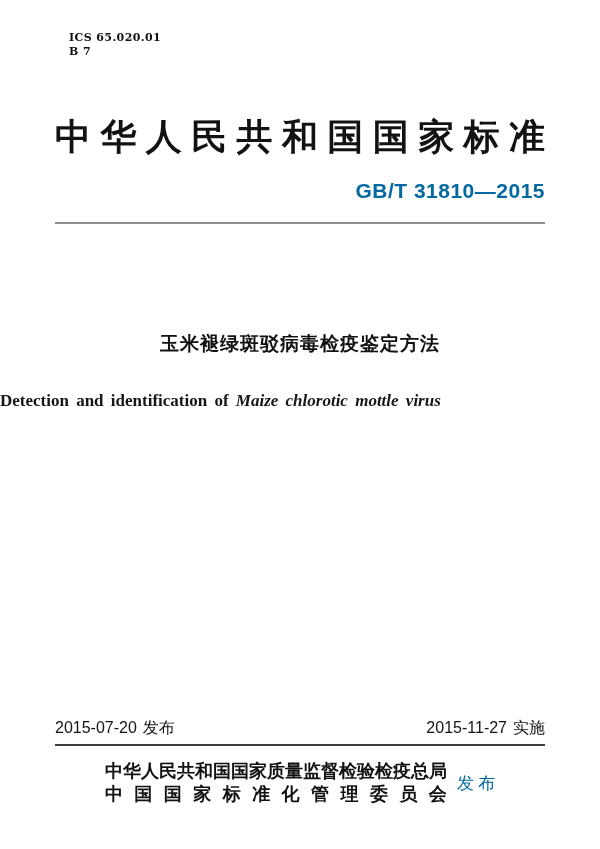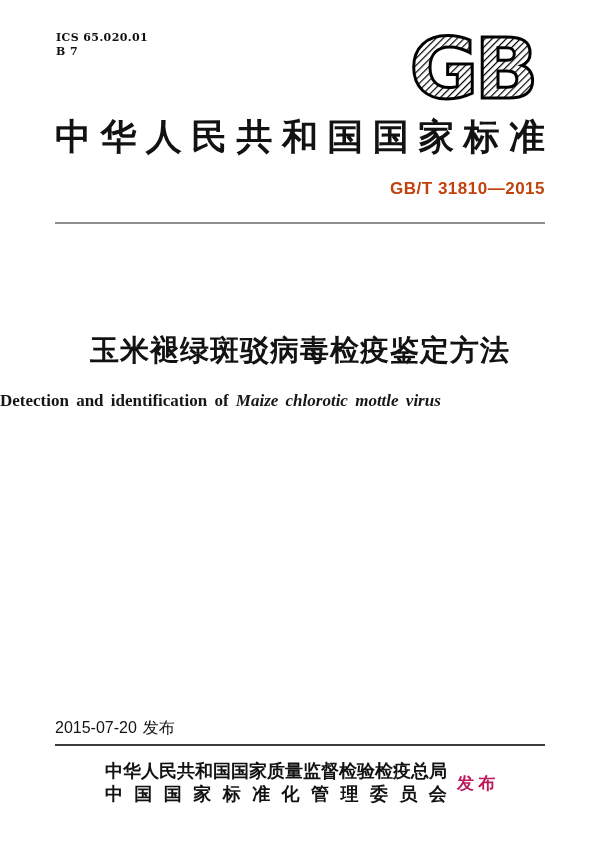--- a/index.html
+++ b/index.html
@@ -7,53 +7,53 @@
     width: 600px; height: 849px;
     background: #ffffff;
     font-family: "Liberation Sans", sans-serif;
     color: #111;
     position: relative;
     overflow: hidden;
   }
   .page { position: absolute; inset: 0; background: #fff; }
 
   .ics-block {
-    position: absolute; left: 56px; top: 31px;
+    position: absolute; left: 69px; top: 31px;
     font-family: "DejaVu Serif", "Liberation Serif", serif;
     font-weight: 700; font-size: 11px; line-height: 14px;
     letter-spacing: 0.4px;
   }
 
   .logo-wrap { position: absolute; right: 52px; top: 28px; }
 
   .header-cjk {
     position: absolute; left: 55px; right: 55px; top: 114px;
     font-family: "Liberation Serif", serif;
     font-weight: 700; font-size: 36px; line-height: 46px;
     color: #121212;
   }
   [data-charspread] { display: flex; justify-content: space-between; }
 
   .std-num {
     position: absolute; right: 55px; top: 179px;
     font-family: "Liberation Sans", sans-serif;
-    font-weight: 600; font-size: 17px; letter-spacing: 0.5px;
-    color: #c2410c;
+    font-weight: 600; font-size: 21px; letter-spacing: 0.5px;
+    color: #0369a1;
   }
 
   .rule-top {
     position: absolute; left: 55px; right: 55px; top: 222px;
     height: 2px; background: #8f8f8f; border: none;
   }
 
   .title-cn {
     position: absolute; left: 0; right: 0; top: 331px;
     text-align: center;
     font-family: "Liberation Sans", sans-serif;
-    font-weight: 600; font-size: 29px; letter-spacing: 1px;
+    font-weight: 600; font-size: 19px; letter-spacing: 1px;
     color: #121212;
   }
 
   .title-en {
     position: absolute; left: 0; right: 0; top: 391px;
     text-align: left;
     font-family: "Liberation Serif", serif;
     font-weight: 700; font-size: 17px; word-spacing: 3px;
     color: #161616;
   }
@@ -78,45 +78,34 @@
     display: flex; justify-content: center; align-items: center;
   }
   .publisher-lines {
     font-family: "Liberation Serif", serif;
     font-weight: 700; font-size: 18px; line-height: 23px;
     color: #121212; width: -moz-fit-content; width: fit-content;
   }
   .publisher-lines .line2 { width: 100%; }
   .release-label {
     font-family: "Liberation Serif", serif;
-    font-weight: 700; font-size: 17px; color: #be185d;
+    font-weight: 400; font-size: 17px; color: #0369a1;
     margin-left: 10px; white-space: nowrap;
   }
 </style>
 </head>
 <body>
 
 <div class="page">
 
   <div class="ics-block">
     <div>ICS 65.020.01</div>
     <div>B 7</div>
   </div>
 
-  <div class="logo-wrap">
-    <svg width="152" height="80" viewBox="0 0 152 80">
-      <defs>
-        <pattern id="hatch" width="5" height="5" patternUnits="userSpaceOnUse" patternTransform="rotate(45)">
-          <rect width="5" height="5" fill="#ffffff"></rect>
-          <line x1="0" y1="0" x2="0" y2="5" stroke="#000000" stroke-width="2.4"></line>
-        </pattern>
-      </defs>
-      <text x="76" y="70" text-anchor="middle" font-family="'DejaVu Sans', sans-serif" font-size="84" font-weight="bold" letter-spacing="-4" fill="url(#hatch)" stroke="#000000" stroke-width="3">GB</text>
-    </svg>
-  </div>
 
   <div class="header-cjk" data-charspread="">
       <span>中</span>
       <span>华</span>
       <span>人</span>
       <span>民</span>
       <span>共</span>
       <span>和</span>
       <span>国</span>
       <span>国</span>
@@ -133,20 +122,23 @@
 
   <div class="title-en">
     <span>Detection and identification of</span>
     <span class="virus-name">Maize chlorotic mottle virus</span>
   </div>
 
   <div class="dates-row">
     <div class="date-cell">
       <span>2015-07-20</span><span class="lbl">发布</span>
     </div>
+    <div class="date-cell">
+      <span>2015-11-27</span><span class="lbl">实施</span>
+    </div>
   </div>
 
   <div class="rule-bottom"></div>
 
   <div class="publisher">
     <div class="publisher-lines">
       <div class="line1">中华人民共和国国家质量监督检验检疫总局</div>
       <div class="line2" data-charspread="">
           <span>中</span>
           <span>国</span>

